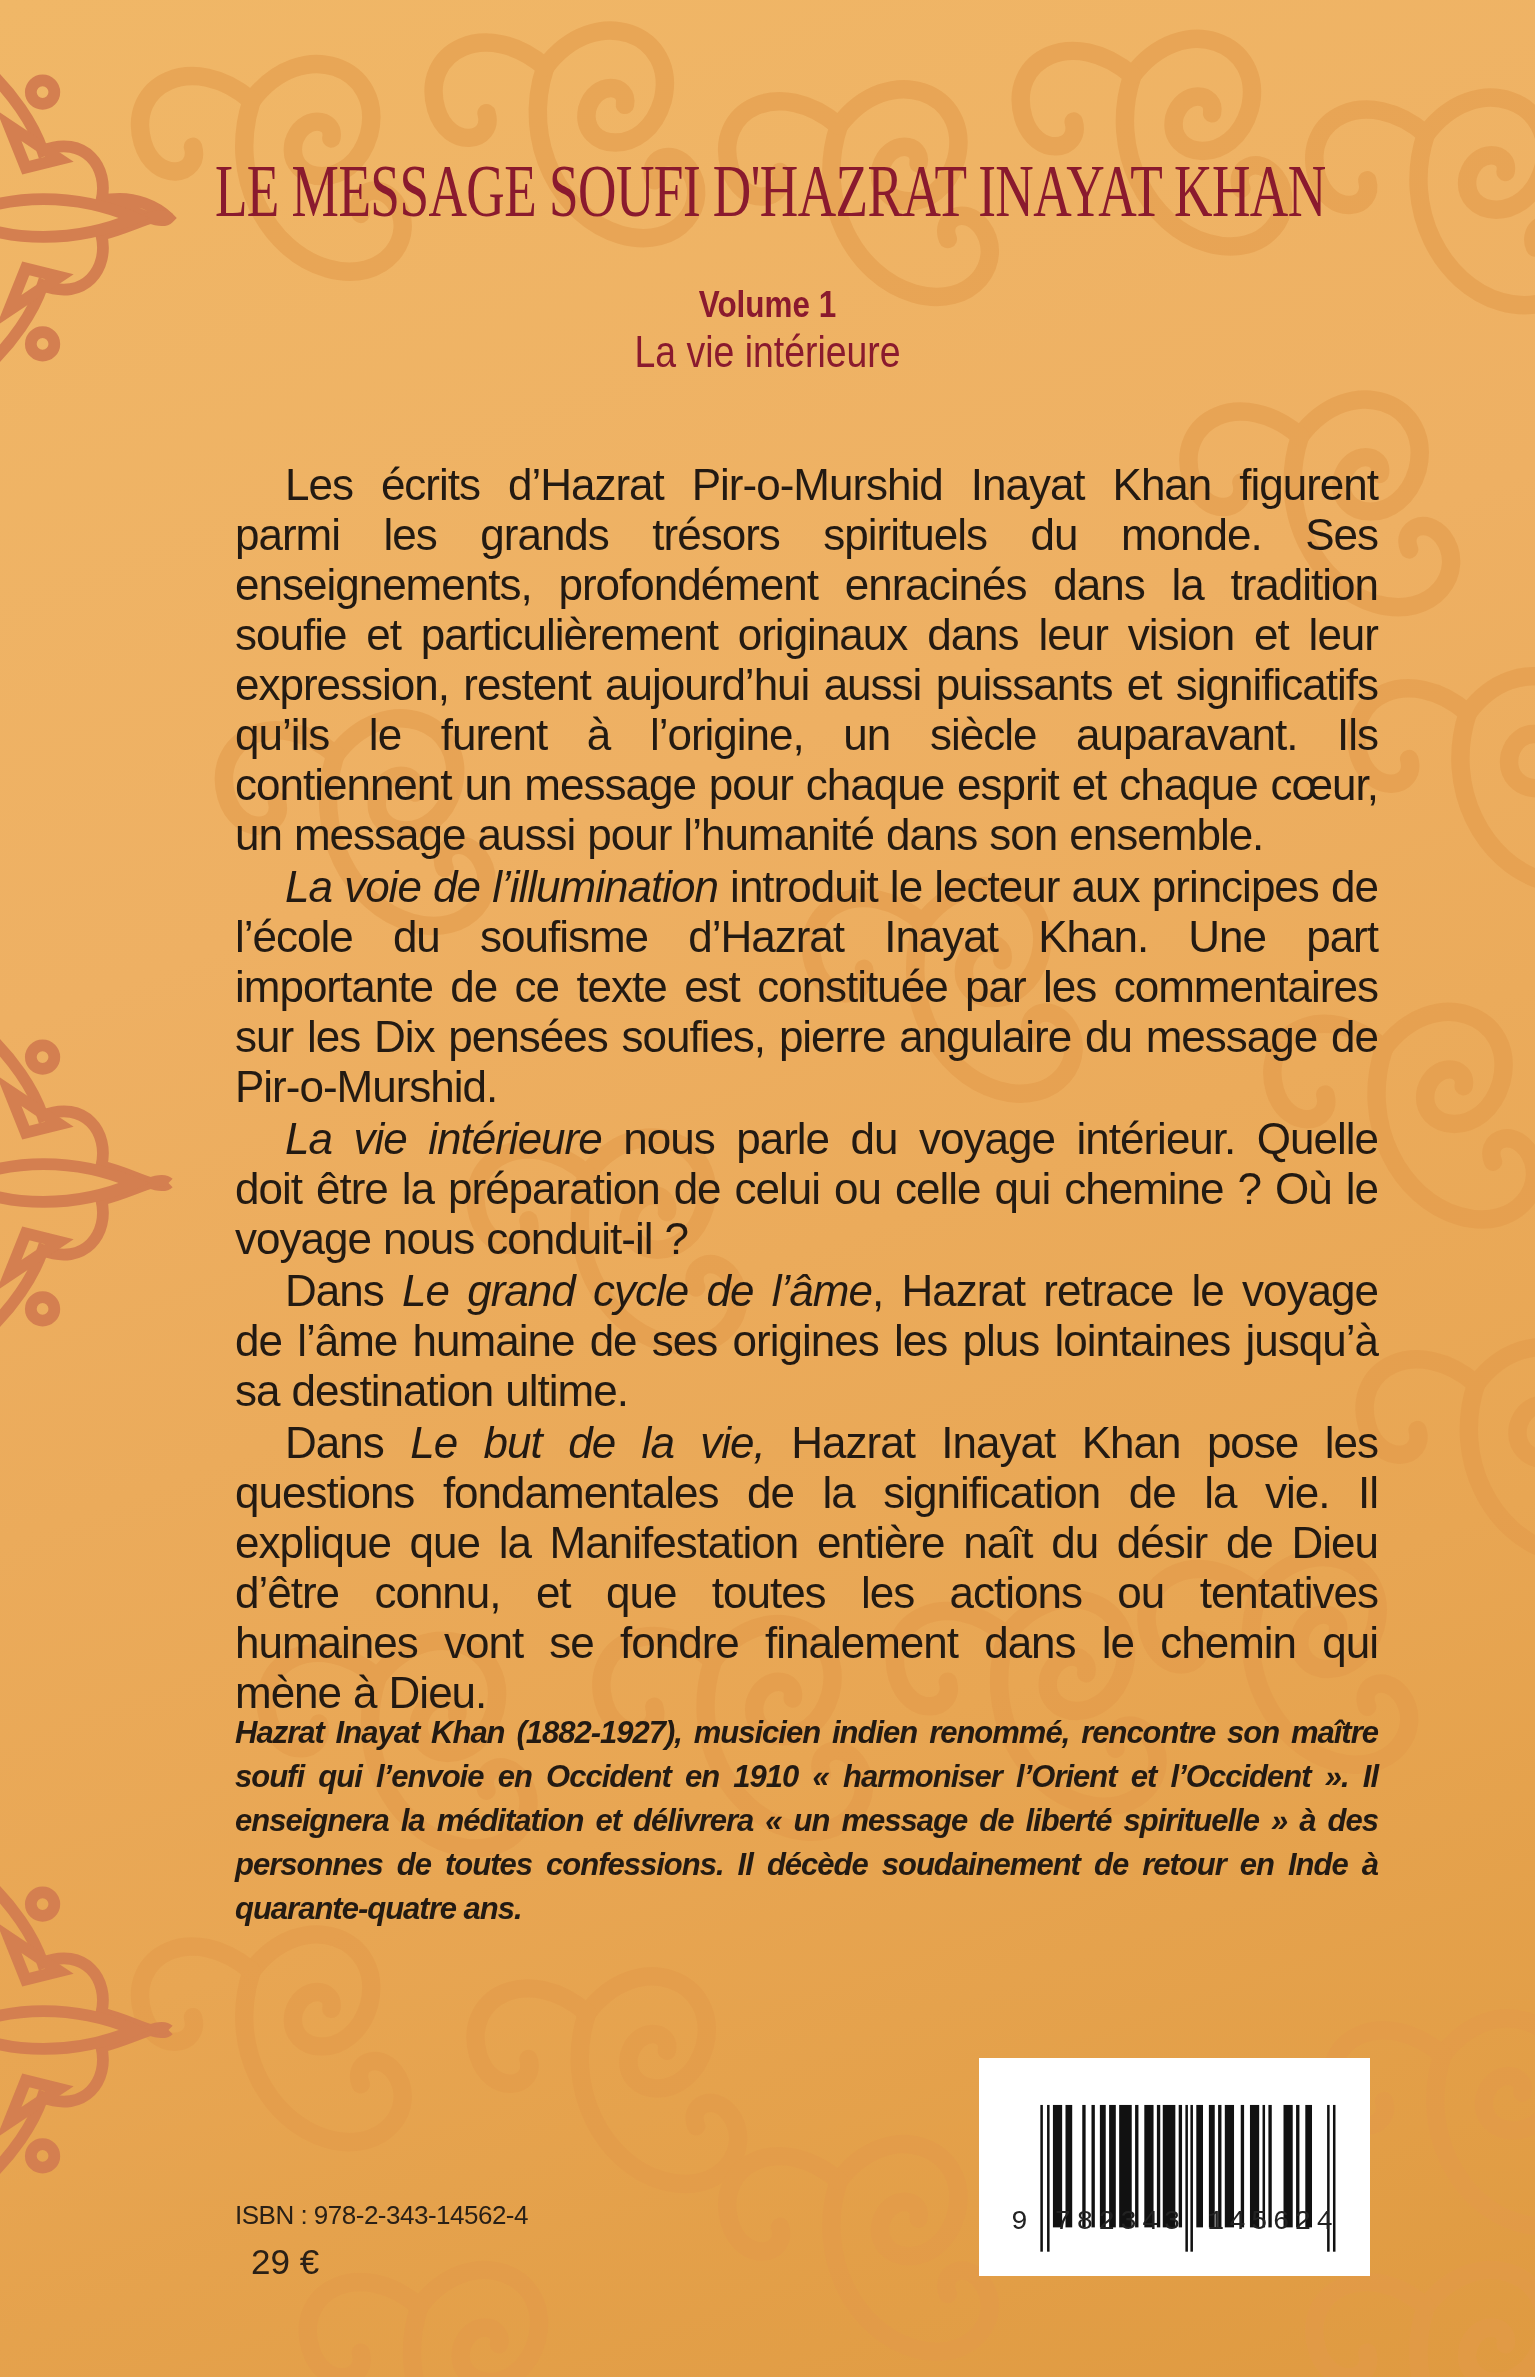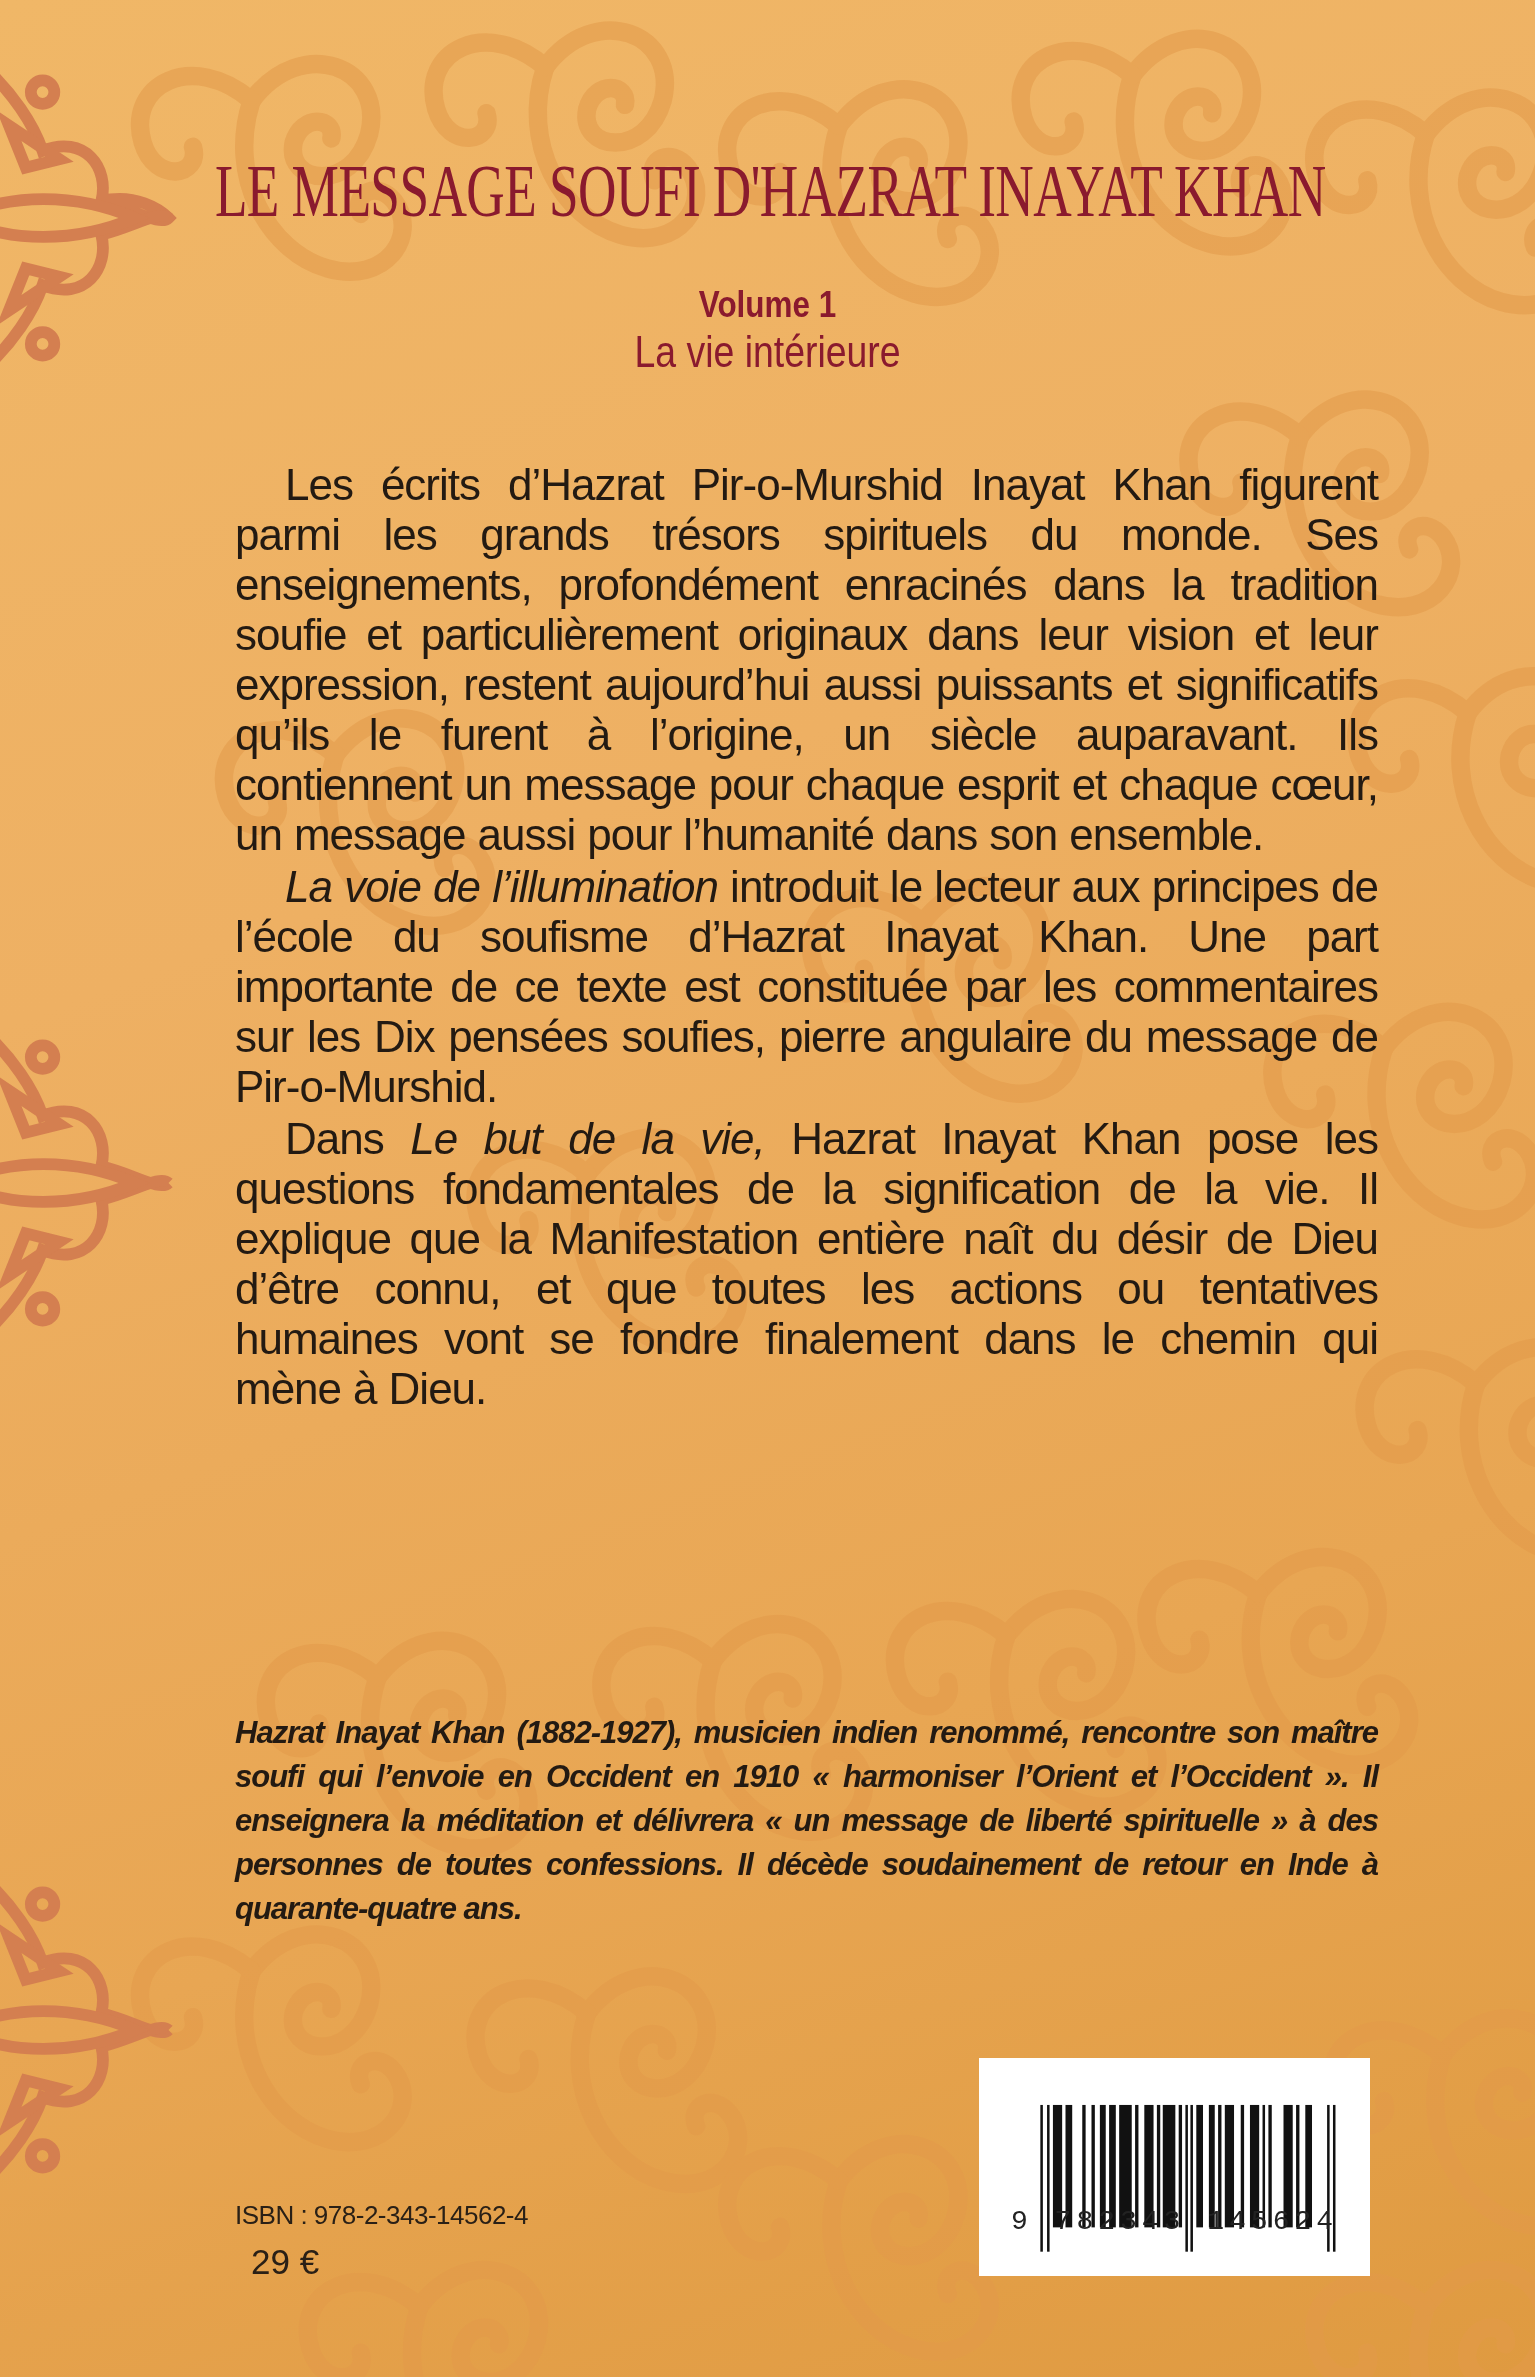--- a/index.html
+++ b/index.html
@@ -109,20 +109,22 @@
     </g>
   </svg>
 
   <div class="title">LE MESSAGE SOUFI D'HAZRAT INAYAT KHAN</div>
   <div class="vol">Volume 1</div>
   <div class="sub">La vie intérieure</div>
 
   <div class="body">
     <p>Les écrits d’Hazrat Pir-o-Murshid Inayat Khan figurent parmi les grands trésors spirituels du monde. Ses enseignements, profondément enracinés dans la tradition soufie et particulièrement originaux dans leur vision et leur expression, restent aujourd’hui aussi puissants et significatifs qu’ils le furent à l’origine, un siècle auparavant. Ils contiennent un message pour chaque esprit et chaque cœur, un message aussi pour l’humanité dans son ensemble.</p>
     <p class="gap"><i>La voie de l’illumination</i><span> introduit le lecteur aux principes de l’école du soufisme d’Hazrat Inayat Khan. Une part importante de ce texte est constituée par les commentaires sur les Dix pensées soufies, pierre angulaire du message de Pir-o-Murshid.</span></p>
+    <p class="gap"><i>La vie intérieure</i><span> nous parle du voyage intérieur. Quelle doit être la préparation de celui ou celle qui chemine ? Où le voyage nous conduit-il ?</span></p>
+    <p class="gap"><span>Dans </span><i>Le grand cycle de l’âme</i><span>, Hazrat retrace le voyage de l’âme humaine de ses origines les plus lointaines jusqu’à sa destination ultime.</span></p>
     <p class="gap"><span>Dans </span><i>Le but de la vie,</i><span> Hazrat Inayat Khan pose les questions fondamentales de la signification de la vie. Il explique que la Manifestation entière naît du désir de Dieu d’être connu, et que toutes les actions ou tentatives humaines vont se fondre finalement dans le chemin qui mène à Dieu.</span></p>
   </div>
 
   <div class="bio">Hazrat Inayat Khan (1882-1927), musicien indien renommé, rencontre son maître soufi qui l’envoie en Occident en 1910 « harmoniser l’Orient et l’Occident ». Il enseignera la méditation et délivrera « un message de liberté spirituelle » à des personnes de toutes confessions. Il décède soudainement de retour en Inde à quarante-quatre ans.</div>
 
   <div class="isbn">ISBN : 978-2-343-14562-4</div>
   <div class="price">29 €</div>
 
   <div class="barcode-box">
     <svg width="391" height="218" viewBox="0 0 466 260">

